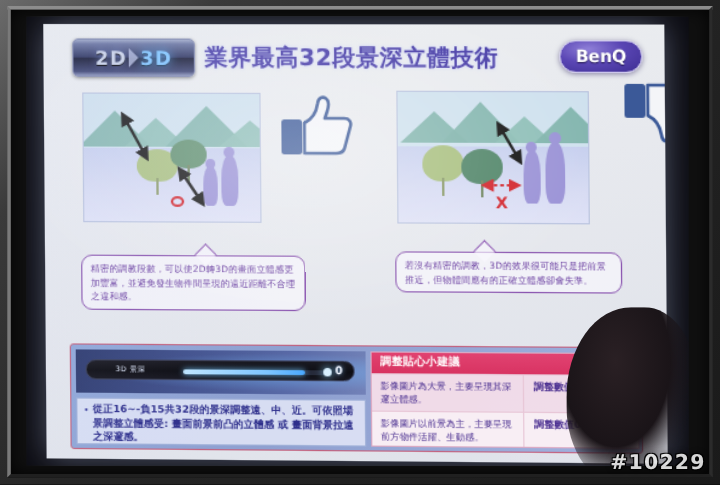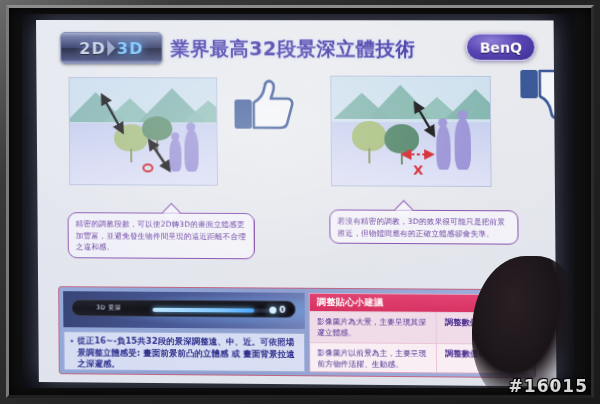--- a/index.html
+++ b/index.html
@@ -543,14 +543,14 @@
         </div>
       </div>
 
       <div id="bloom"></div>
       <div id="haze"></div>
     </div>
 
     <div id="audience-silhouette"></div>
   </div>
 
-  <div id="watermark">#16015</div>
+  <div id="watermark">#10229</div>
 </div>
 
 </body></html>

